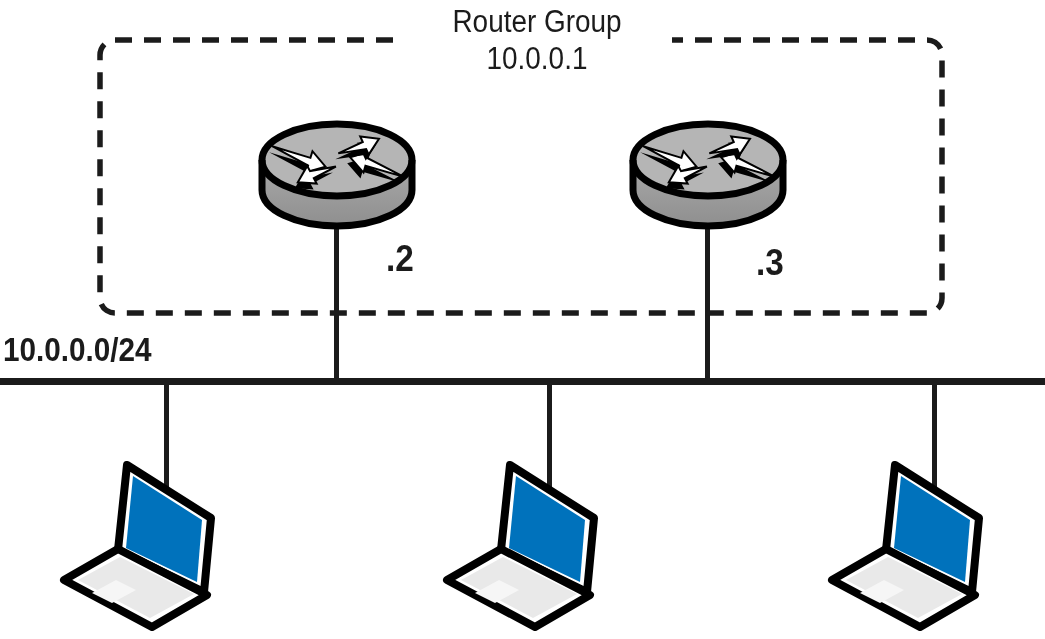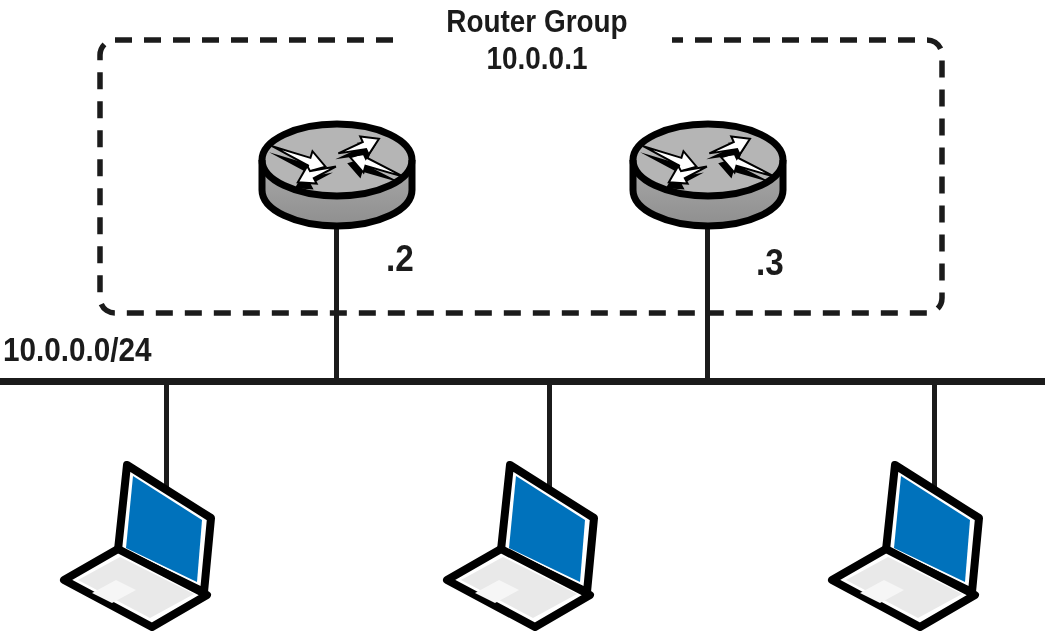--- a/index.html
+++ b/index.html
@@ -20,21 +20,21 @@
     white-space:nowrap;
     transform:scaleX(0.9);
     transform-origin:left top;
   }
   #group-title{
     position:absolute;
     left:402px;top:0;width:270px;height:84px;
     background:#ffffff;
     z-index:3;
     text-align:center;
-    font-weight:700;
+    font-weight:400;
     font-size:31px;
     line-height:37px;
     padding-top:3px;
     box-sizing:border-box;
   }
   #group-title .tline{transform:scaleX(0.9);transform-origin:center top;}
   #dashed-box{position:absolute;left:97px;top:37px;z-index:2;}
   #net-label{left:3px;top:333px;font-size:33px;}
   #r1-label{left:386px;top:240px;font-size:37px;}
   #r2-label{left:756px;top:244px;font-size:37px;}

